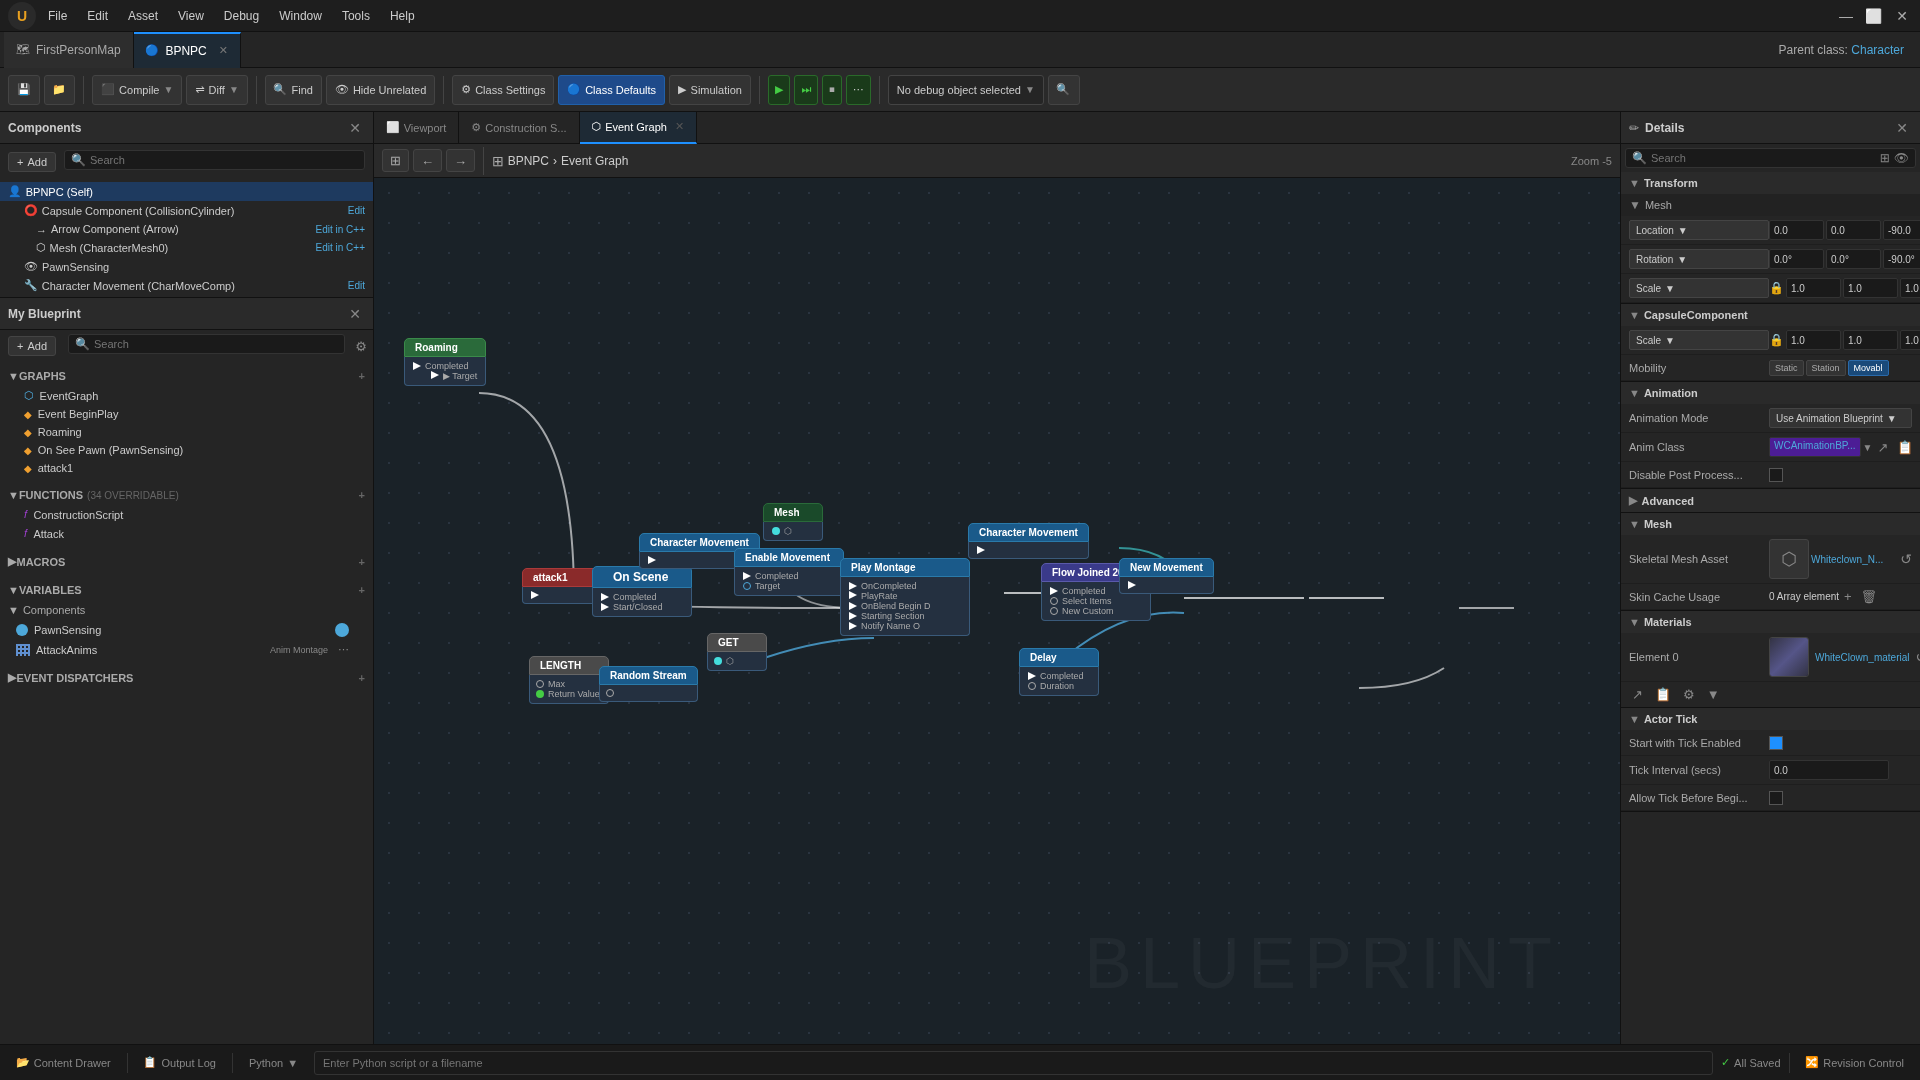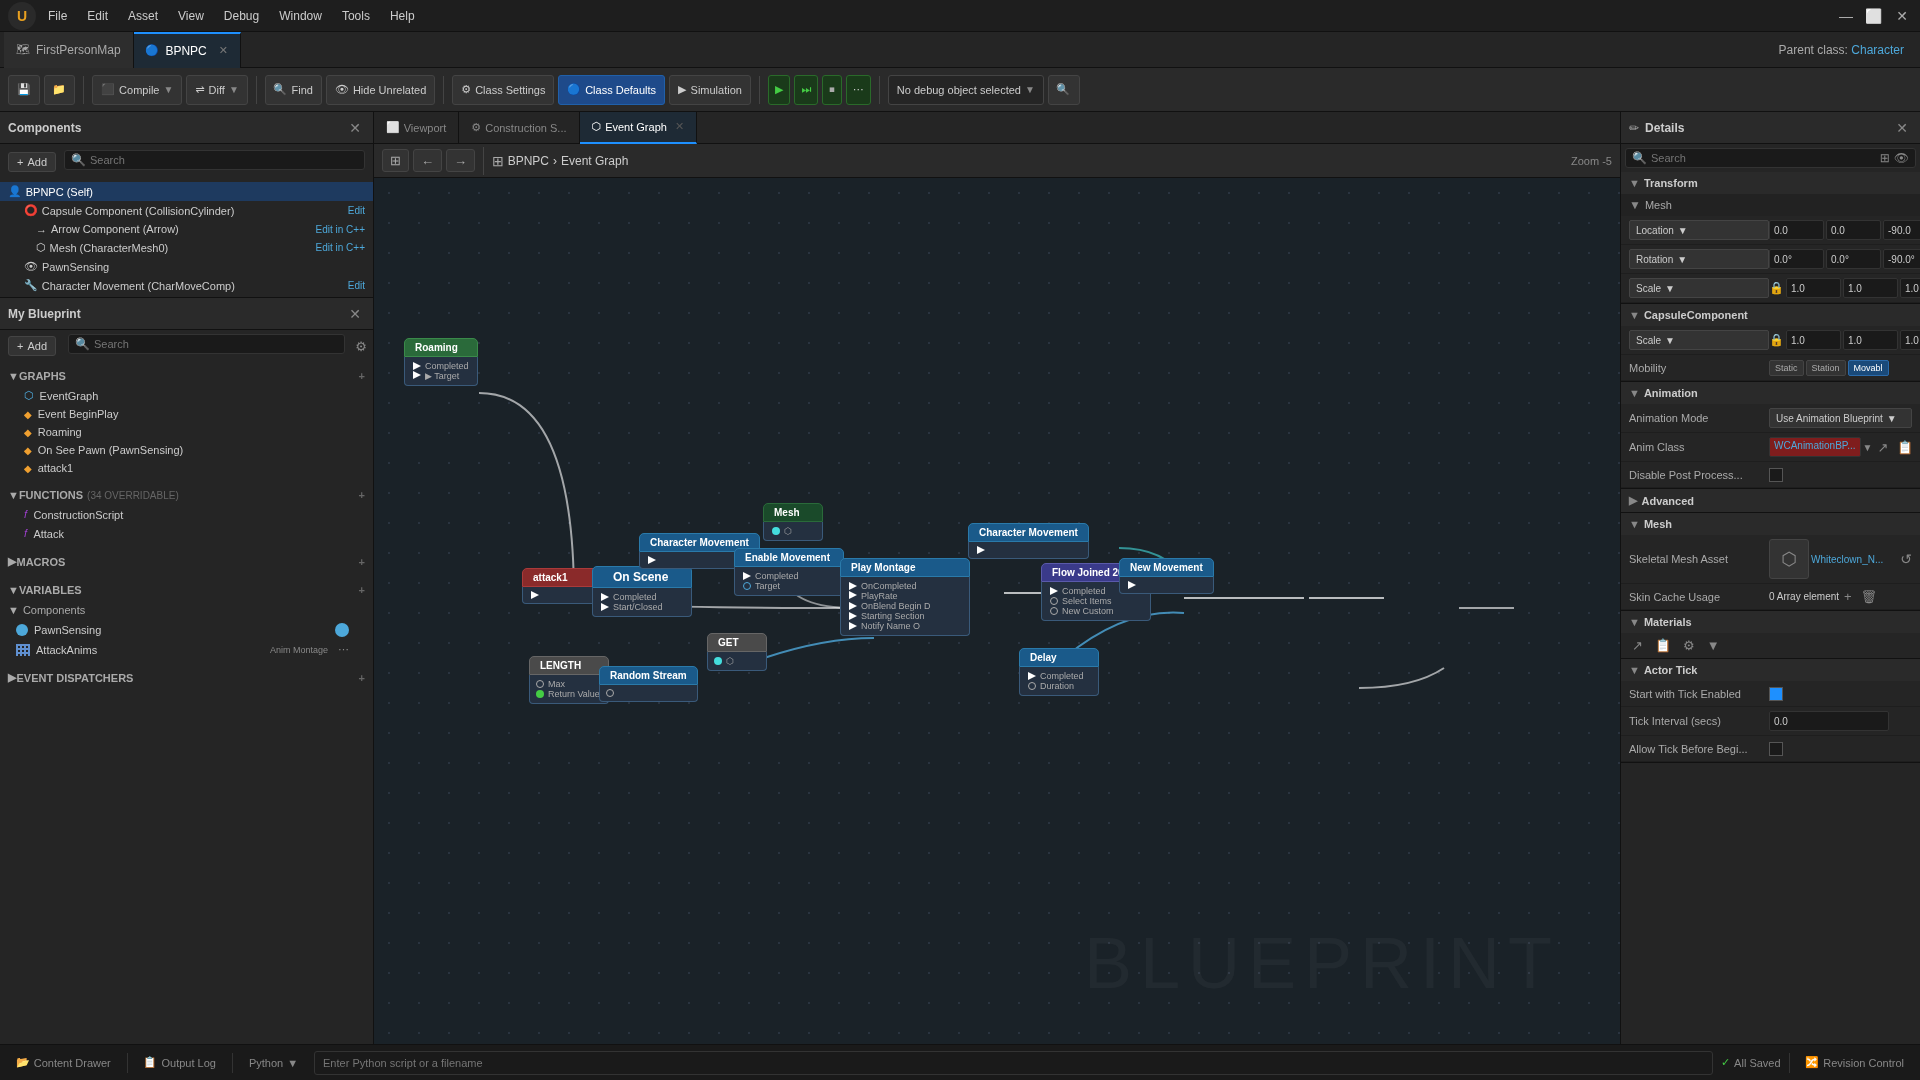--- a/index.html
+++ b/index.html
@@ -96,21 +96,21 @@
     .details-value { flex: 1; display: flex; align-items: center; gap: 2px; }
     .details-input { background: #1a1a1a; border: 1px solid #333; border-radius: 2px; color: #ccc; font-size: 10px; padding: 2px 4px; width: 55px; height: 20px; }
     .details-dropdown { background: #333; border: 1px solid #444; border-radius: 2px; color: #ccc; font-size: 10px; padding: 2px 6px; height: 20px; cursor: pointer; display: flex; align-items: center; gap: 4px; }
     .mobility-btns { display: flex; gap: 2px; }
     .mob-btn { background: #333; border: 1px solid #444; border-radius: 2px; color: #aaa; font-size: 9px; padding: 2px 5px; cursor: pointer; }
     .mob-btn.active { background: #1a4a7a; border-color: #2a6aaa; color: #fff; }
     .reset-btn { color: #888; font-size: 14px; cursor: pointer; margin-left: 4px; }
     .mesh-thumb { width: 40px; height: 40px; background: #333; border: 1px solid #444; border-radius: 3px; display: flex; align-items: center; justify-content: center; color: #555; font-size: 18px; }
     .material-thumb { width: 40px; height: 40px; border: 1px solid #444; border-radius: 3px; overflow: hidden; }
     .material-thumb-img { width: 100%; height: 100%; background: linear-gradient(135deg, #334 0%, #558 50%, #334 100%); }
-    .anim-blueprint-select { background: #7f1d1d; border: 1px solid #333; border-radius: 2px; color: #4da8da; font-size: 10px; padding: 2px 4px; height: 20px; flex: 1; cursor: pointer; }
+    .anim-blueprint-select { background: #4c1d95; border: 1px solid #333; border-radius: 2px; color: #4da8da; font-size: 10px; padding: 2px 4px; height: 20px; flex: 1; cursor: pointer; }
     .checkbox { width: 14px; height: 14px; border: 1px solid #555; background: #1e90ff; display: inline-block; cursor: pointer; }
     .checkbox.unchecked { background: #1a1a1a; }
     .icon-row-btns { display: flex; gap: 3px; }
     .icon-row-btn { background: none; border: none; color: #888; cursor: pointer; font-size: 13px; padding: 1px 3px; }
     .actor-tick-section { }
 
     
     #status-bar { display: flex; align-items: center; background: #1a1a1a; height: 36px; border-top: 1px solid #111; padding: 0 8px; gap: 8px; }
     .status-item { display: flex; align-items: center; gap: 4px; color: #888; font-size: 11px; cursor: pointer; padding: 4px 8px; border-radius: 3px; }
     .status-sep { width: 1px; height: 20px; background: #333; }
@@ -433,21 +433,21 @@
         <path d="M 935 420 Q 975 420 1010 420" stroke="#ffffff" stroke-width="2" fill="none" opacity="0.7"></path>
         <path d="M 745 370 Q 790 370 810 400" stroke="#44dddd" stroke-width="2" fill="none" opacity="0.6"></path>
         <path d="M 1085 430 Q 1120 430 1140 430" stroke="#ffffff" stroke-width="2" fill="none" opacity="0.6"></path>
         <path d="M 985 510 Q 1040 510 1070 490" stroke="#ffffff" stroke-width="2" fill="none" opacity="0.6"></path>
       </svg>
 
       <div style="position:absolute;left:30px;top:160px;">
         <div style="background:#2a6a3a;color:#fff;padding:3px 10px;border-radius:5px 5px 0 0;font-size:10px;font-weight:bold;border:1px solid #3a8a4a;">Roaming</div>
         <div style="background:#243040;border:1px solid #3a5a7a;border-top:none;border-radius:0 0 4px 4px;padding:4px 8px;font-size:9px;color:#aaa;">
           <div style="display:flex;align-items:center;gap:4px;"><span style="width:8px;height:8px;background:#fff;clip-path:polygon(0 0,100% 50%,0 100%);display:inline-block;"></span>Completed</div>
-          <div style="display:flex;align-items:flex-start;gap:4px;"><span style="width:8px;height:8px;background:#fff;clip-path:polygon(0 0,100% 50%,0 100%);display:inline-block;"></span>▶ Target</div>
+          <div style="display:flex;align-items:flex-start;gap:4px;margin-left:18px;"><span style="width:8px;height:8px;background:#fff;clip-path:polygon(0 0,100% 50%,0 100%);display:inline-block;"></span>▶ Target</div>
         </div>
       </div>
 
       <div style="position:absolute;left:148px;top:390px;">
         <div style="background:#8a2a2a;color:#fff;padding:3px 10px;border-radius:5px 5px 0 0;font-size:10px;font-weight:bold;border:1px solid #aa3a3a;">attack1</div>
         <div style="background:#243040;border:1px solid #3a5a7a;border-top:none;border-radius:0 0 4px 4px;padding:4px 8px;font-size:9px;color:#aaa;min-width:80px;">
           <div style="display:flex;align-items:center;gap:4px;">
               <span style="width:8px;height:8px;background:#fff;clip-path:polygon(0 0,100% 50%,0 100%);display:inline-block;"></span>
             </div>
         </div>
@@ -735,20 +735,30 @@
             </div>
           </div>
         </div>
       </div>
 
       <div class="details-section">
         <div class="details-section-header">
           <span class="arrow">▼</span>
           <span>Materials</span>
         </div>
+        <div class="details-row">
+          <div class="details-label">Element 0</div>
+          <div class="details-value">
+            <div class="material-thumb">
+              <div class="material-thumb-img"></div>
+            </div>
+            <span style="font-size:10px;color:#4da8da;flex:1;overflow:hidden;text-overflow:ellipsis;margin-left:4px;">WhiteClown_material</span>
+            <span class="reset-btn">↺</span>
+          </div>
+        </div>
         <div style="display:flex;gap:6px;padding:4px 8px;">
           <button class="icon-row-btn">↗</button>
           <button class="icon-row-btn">📋</button>
           <button class="icon-row-btn">⚙</button>
           <button class="icon-row-btn">▼</button>
         </div>
       </div>
 
       <div class="details-section actor-tick-section">
         <div class="details-section-header">

